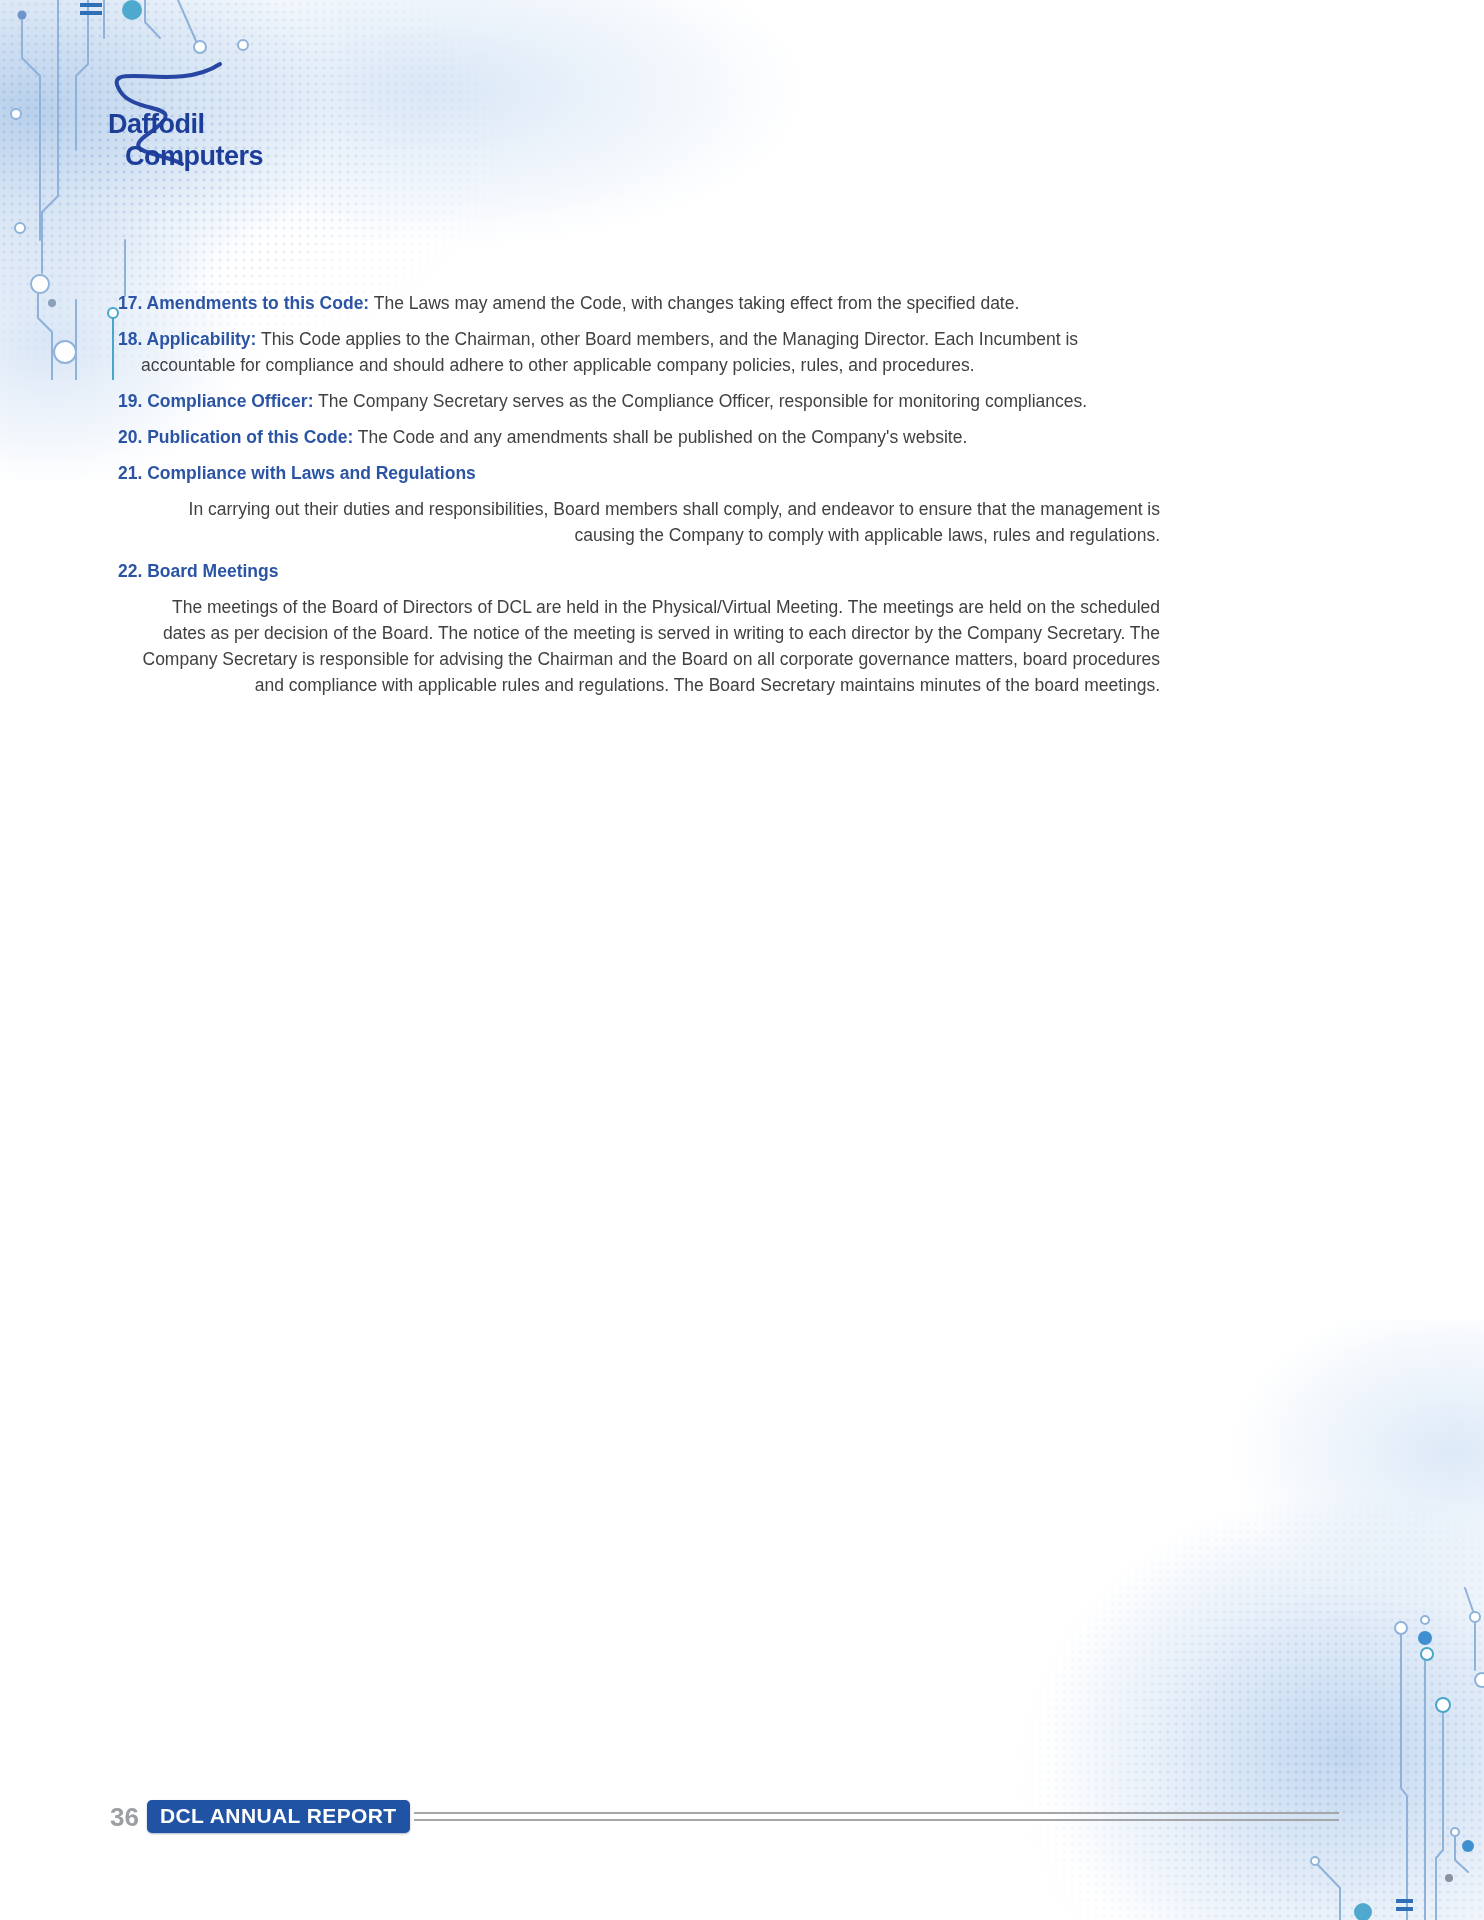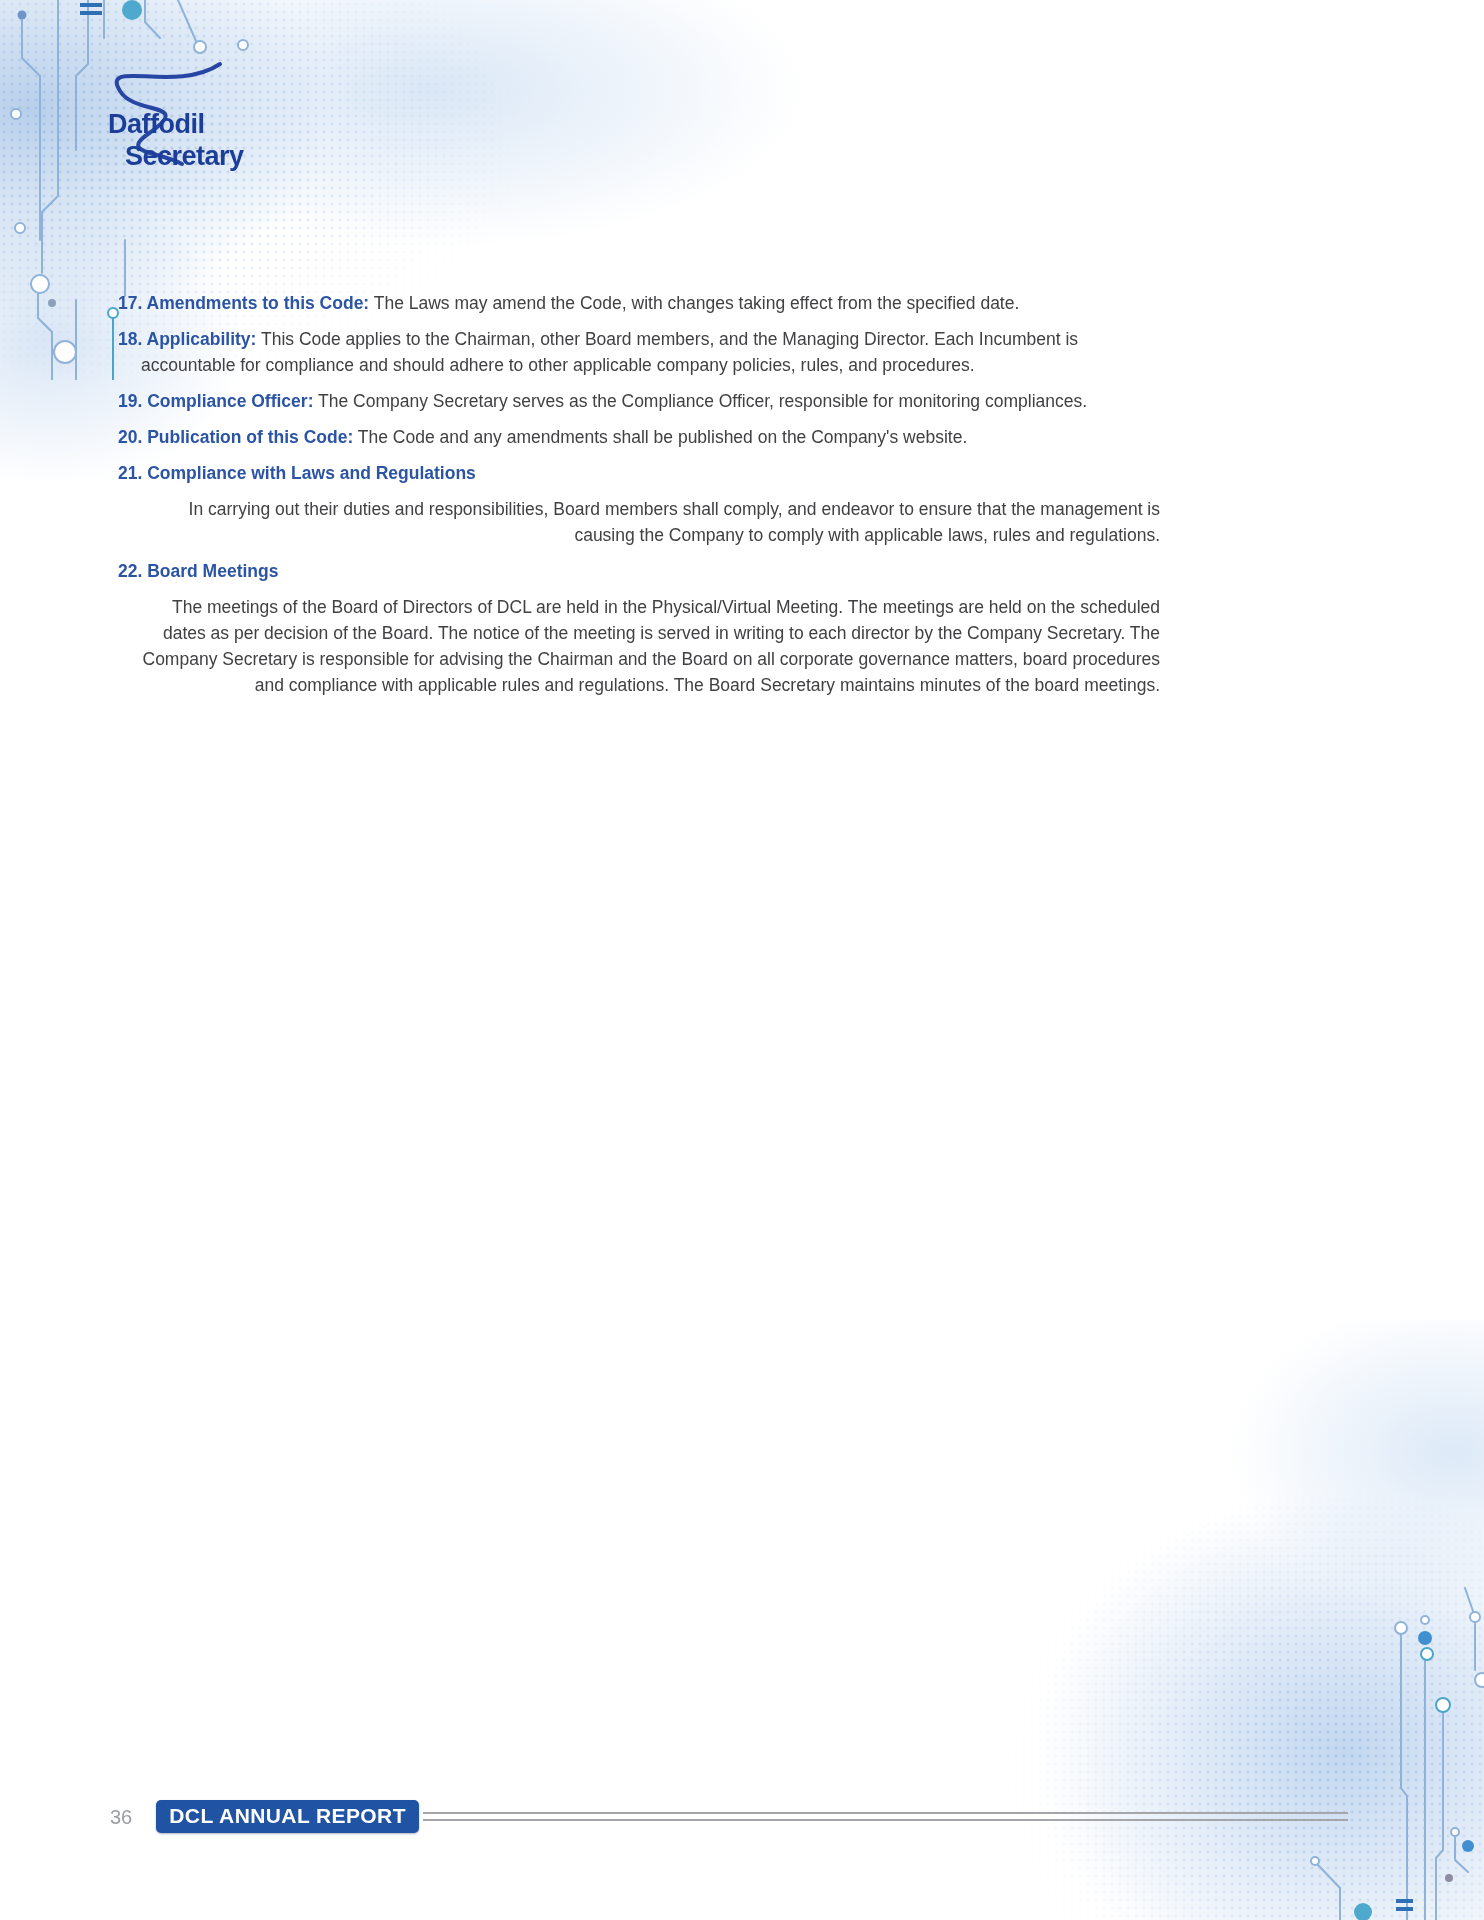--- a/index.html
+++ b/index.html
@@ -49,21 +49,21 @@
 
   
   .content { position:absolute; left:118px; top:290px; width:1042px; z-index:2;
              font-size:17.5px; line-height:26px; color:#414144; }
   .sec-item { margin:0 0 10px 0; padding-left:23px; text-indent:-23px; }
   .sec-label { color:#2b54a5; font-weight:700; }
   .sec-para { margin:0 0 10px 0; padding-left:23px;text-align:right; }
 
   
   .footer { position:absolute; left:110px; top:1800px; z-index:2; display:flex; align-items:center; }
-  .page-num { font-size:20px; font-weight:400; color:#9b9ea3; margin-right:24px; line-height:28px; }
+  .page-num { font-size:26px; font-weight:700; color:#9b9ea3; margin-right:8px; line-height:28px; }
   .badge { background:#2153a4; color:#ffffff; font-size:21px; font-weight:600;
            padding:4px 13px 5px 13px; border-radius:5px; letter-spacing:0.4px; white-space:nowrap;
            box-shadow:0 1px 2px rgba(20,40,90,0.35); }
   .badge b { font-weight:800; }
   .rule { width:925px; height:5px; border-top:2px solid #a4a6a9; border-bottom:2px solid #a4a6a9;
           margin-left:4px; }
 </style>
 </head>
 <body>
 
@@ -104,21 +104,21 @@
     <circle cx="52" cy="303" r="4" fill="#8c9fbb"></circle>
     <path d="M80,5 h22 M80,13 h22" stroke="#2e6fb5" stroke-width="4"></path>
   </svg>
 
   <div class="logo">
     <svg class="logo-swoosh" width="160" height="120" viewBox="0 0 160 120">
       <path d="M140,8 C95,38 20,2 40,35 C55,60 115,45 68,78 C40,98 78,95 102,108" stroke="#2746a3" stroke-width="4" fill="none" stroke-linecap="round"></path>
     </svg>
     <div class="logo-text">
       <div class="logo-line1">Daffodil</div>
-      <div class="logo-line2">Secretary</div>
+      <div class="logo-line2">Computers</div>
     </div>
   </div>
 
   <main class="content">
     <p class="sec-item">
       <span class="sec-label">17. Amendments to this Code:</span>
       <span class="sec-body">The Laws may amend the Code, with changes taking effect from the specified date.</span>
     </p>
     <p class="sec-item">
       <span class="sec-label">18. Applicability:</span>

